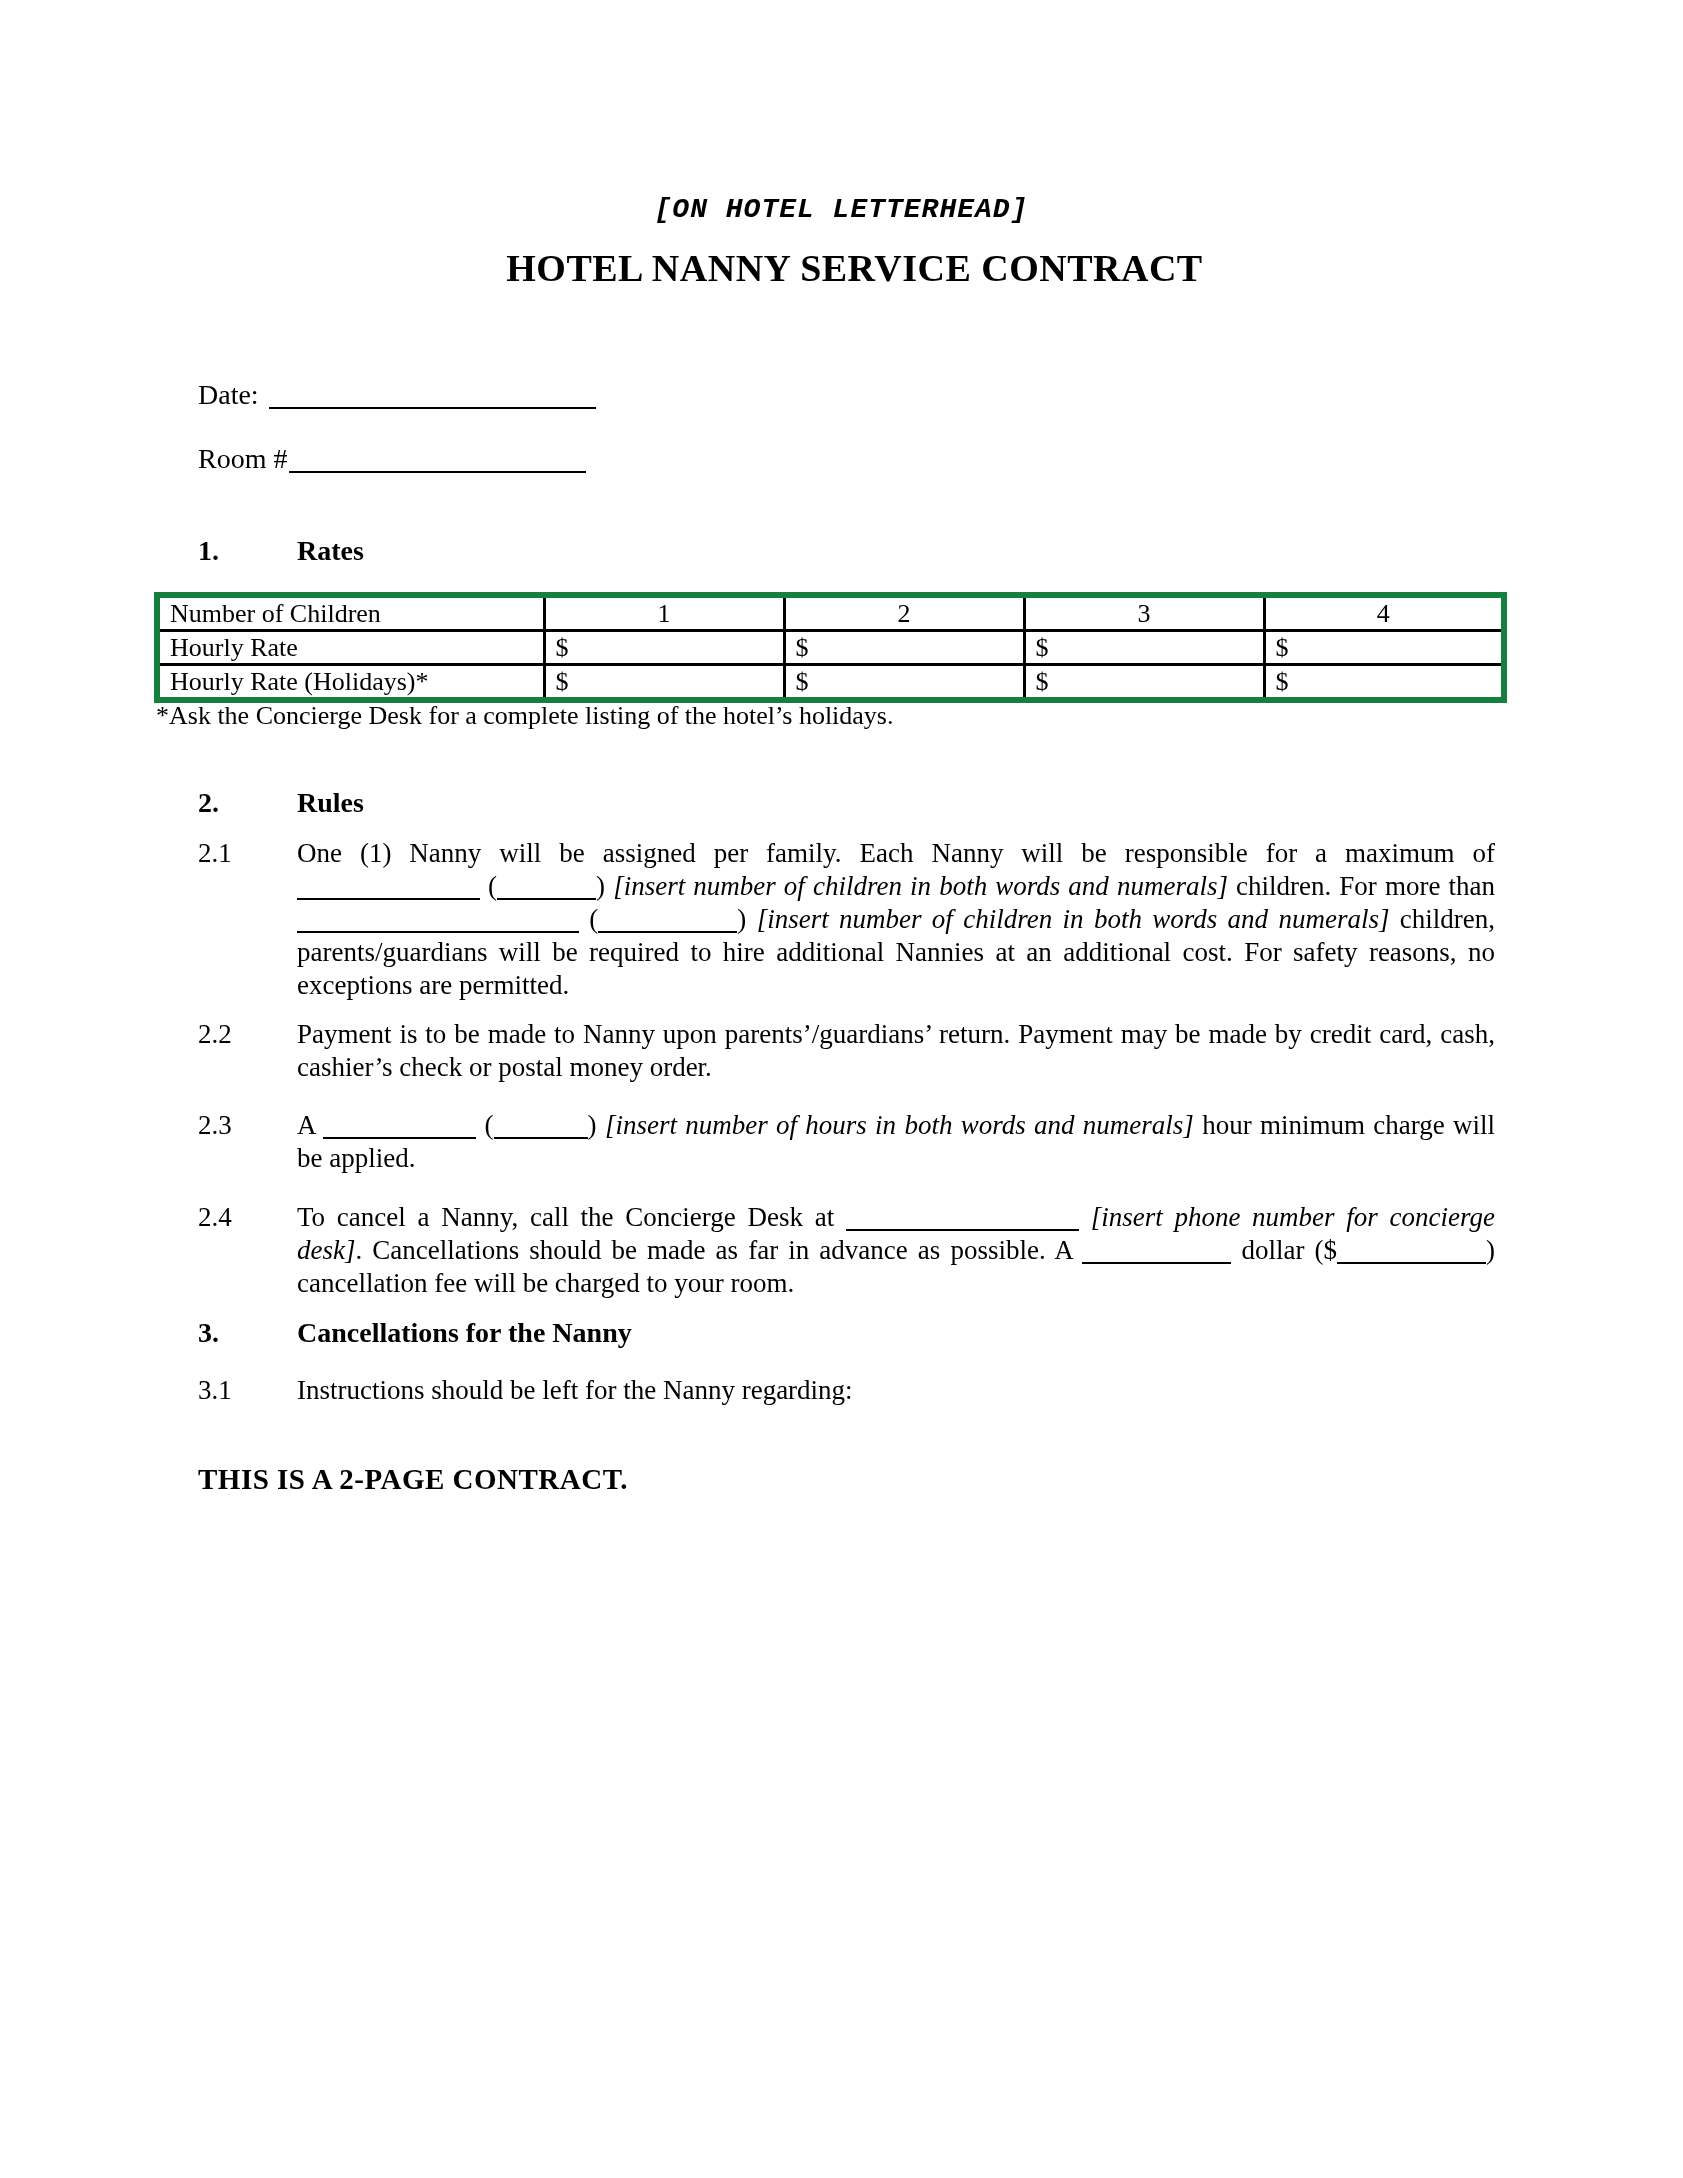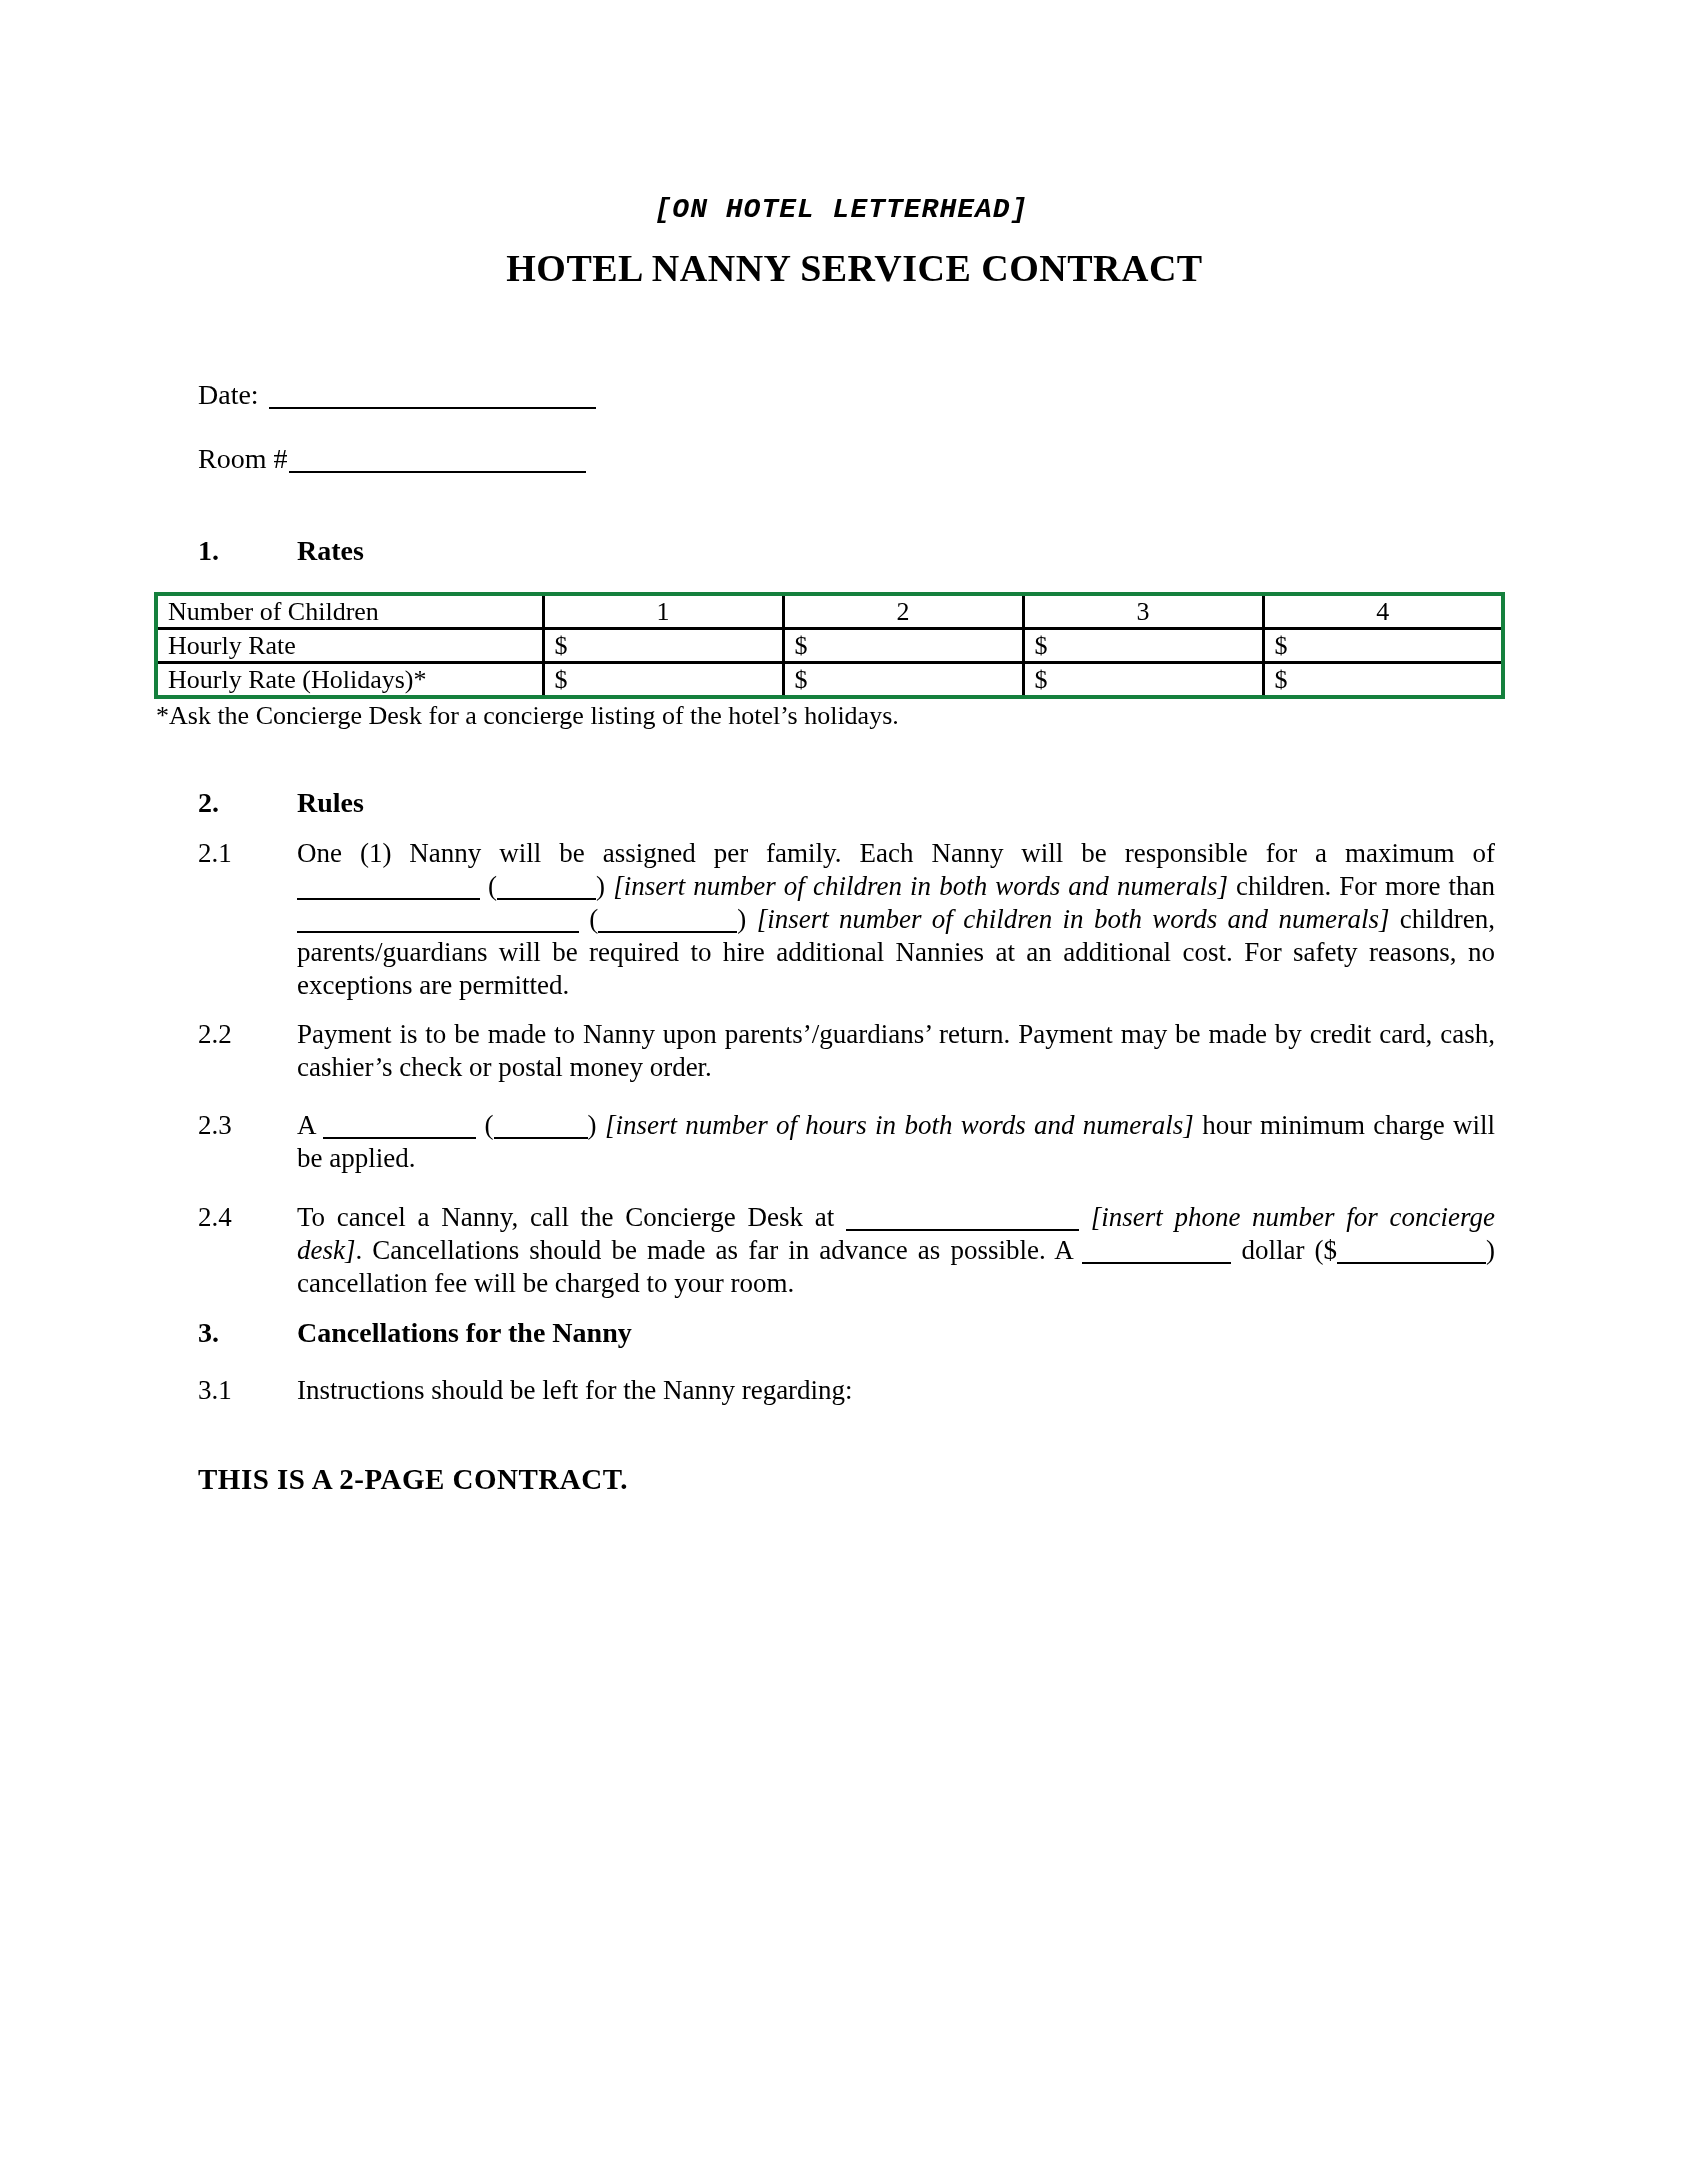--- a/index.html
+++ b/index.html
@@ -19,21 +19,21 @@
   .f-date{top:379px}
   .f-room{top:443px}
   .blank{display:inline-block;border-bottom:2px solid #000;height:2px;vertical-align:-5px;}
   .b-date{width:327px;margin-left:10px}
   .b-room{width:297px;margin-left:2px}
   .section{position:absolute;left:198px;display:flex;font-weight:bold;font-size:28px;}
   .section .num{width:99px;flex:none;}
   .s1{top:535px}.s2{top:787px}.s3{top:1317px}
   .rates{
     position:absolute;top:592px;left:154px;border-collapse:collapse;
-    font-size:26px;border:4px solid #15803d;table-layout:fixed;
+    font-size:26px;border:6px solid #15803d;table-layout:fixed;
   }
   .rates th,.rates td{
     border:3px solid #000;height:31px;padding:0 0 0 10px;
     font-weight:normal;text-align:left;overflow:hidden;white-space:nowrap;
   }
   .rates th.colnum{text-align:center;padding:0;}
   .footnote{position:absolute;top:701px;left:156px;font-size:26px;}
   .clause{
     position:absolute;left:198px;width:1297px;display:flex;
     font-size:27px;line-height:33px;
@@ -92,21 +92,21 @@
     <tr>
       <td>Hourly Rate (Holidays)*</td>
       <td>$</td>
       <td>$</td>
       <td>$</td>
       <td>$</td>
     </tr>
   </tbody>
     </table>
 
-  <div class="footnote">*Ask the Concierge Desk for a concierge listing of the hotel’s holidays.</div>
+  <div class="footnote">*Ask the Concierge Desk for a complete listing of the hotel’s holidays.</div>
 
   <div class="section s2">
     <span class="num">2.</span>
     <span class="head">Rules</span>
   </div>
 
   <div class="clause c0">
     <span class="num">2.1</span>
     <div class="cbody"><span>One (1) Nanny will be assigned per family. Each Nanny will be responsible for a maximum of </span><span class="blank" style="width: 183px;"></span><span> (</span><span class="blank" style="width: 99px;"></span><span>) </span><span class="ins">[insert number of children in both words and numerals]</span><span> children. For more than </span><span class="blank" style="width: 282px;"></span><span> (</span><span class="blank" style="width: 139px;"></span><span>) </span><span class="ins">[insert number of children in both words and numerals]</span><span> children, parents/guardians will be required to hire additional Nannies at an additional cost. For safety reasons, no exceptions are permitted.</span></div>
   </div>

